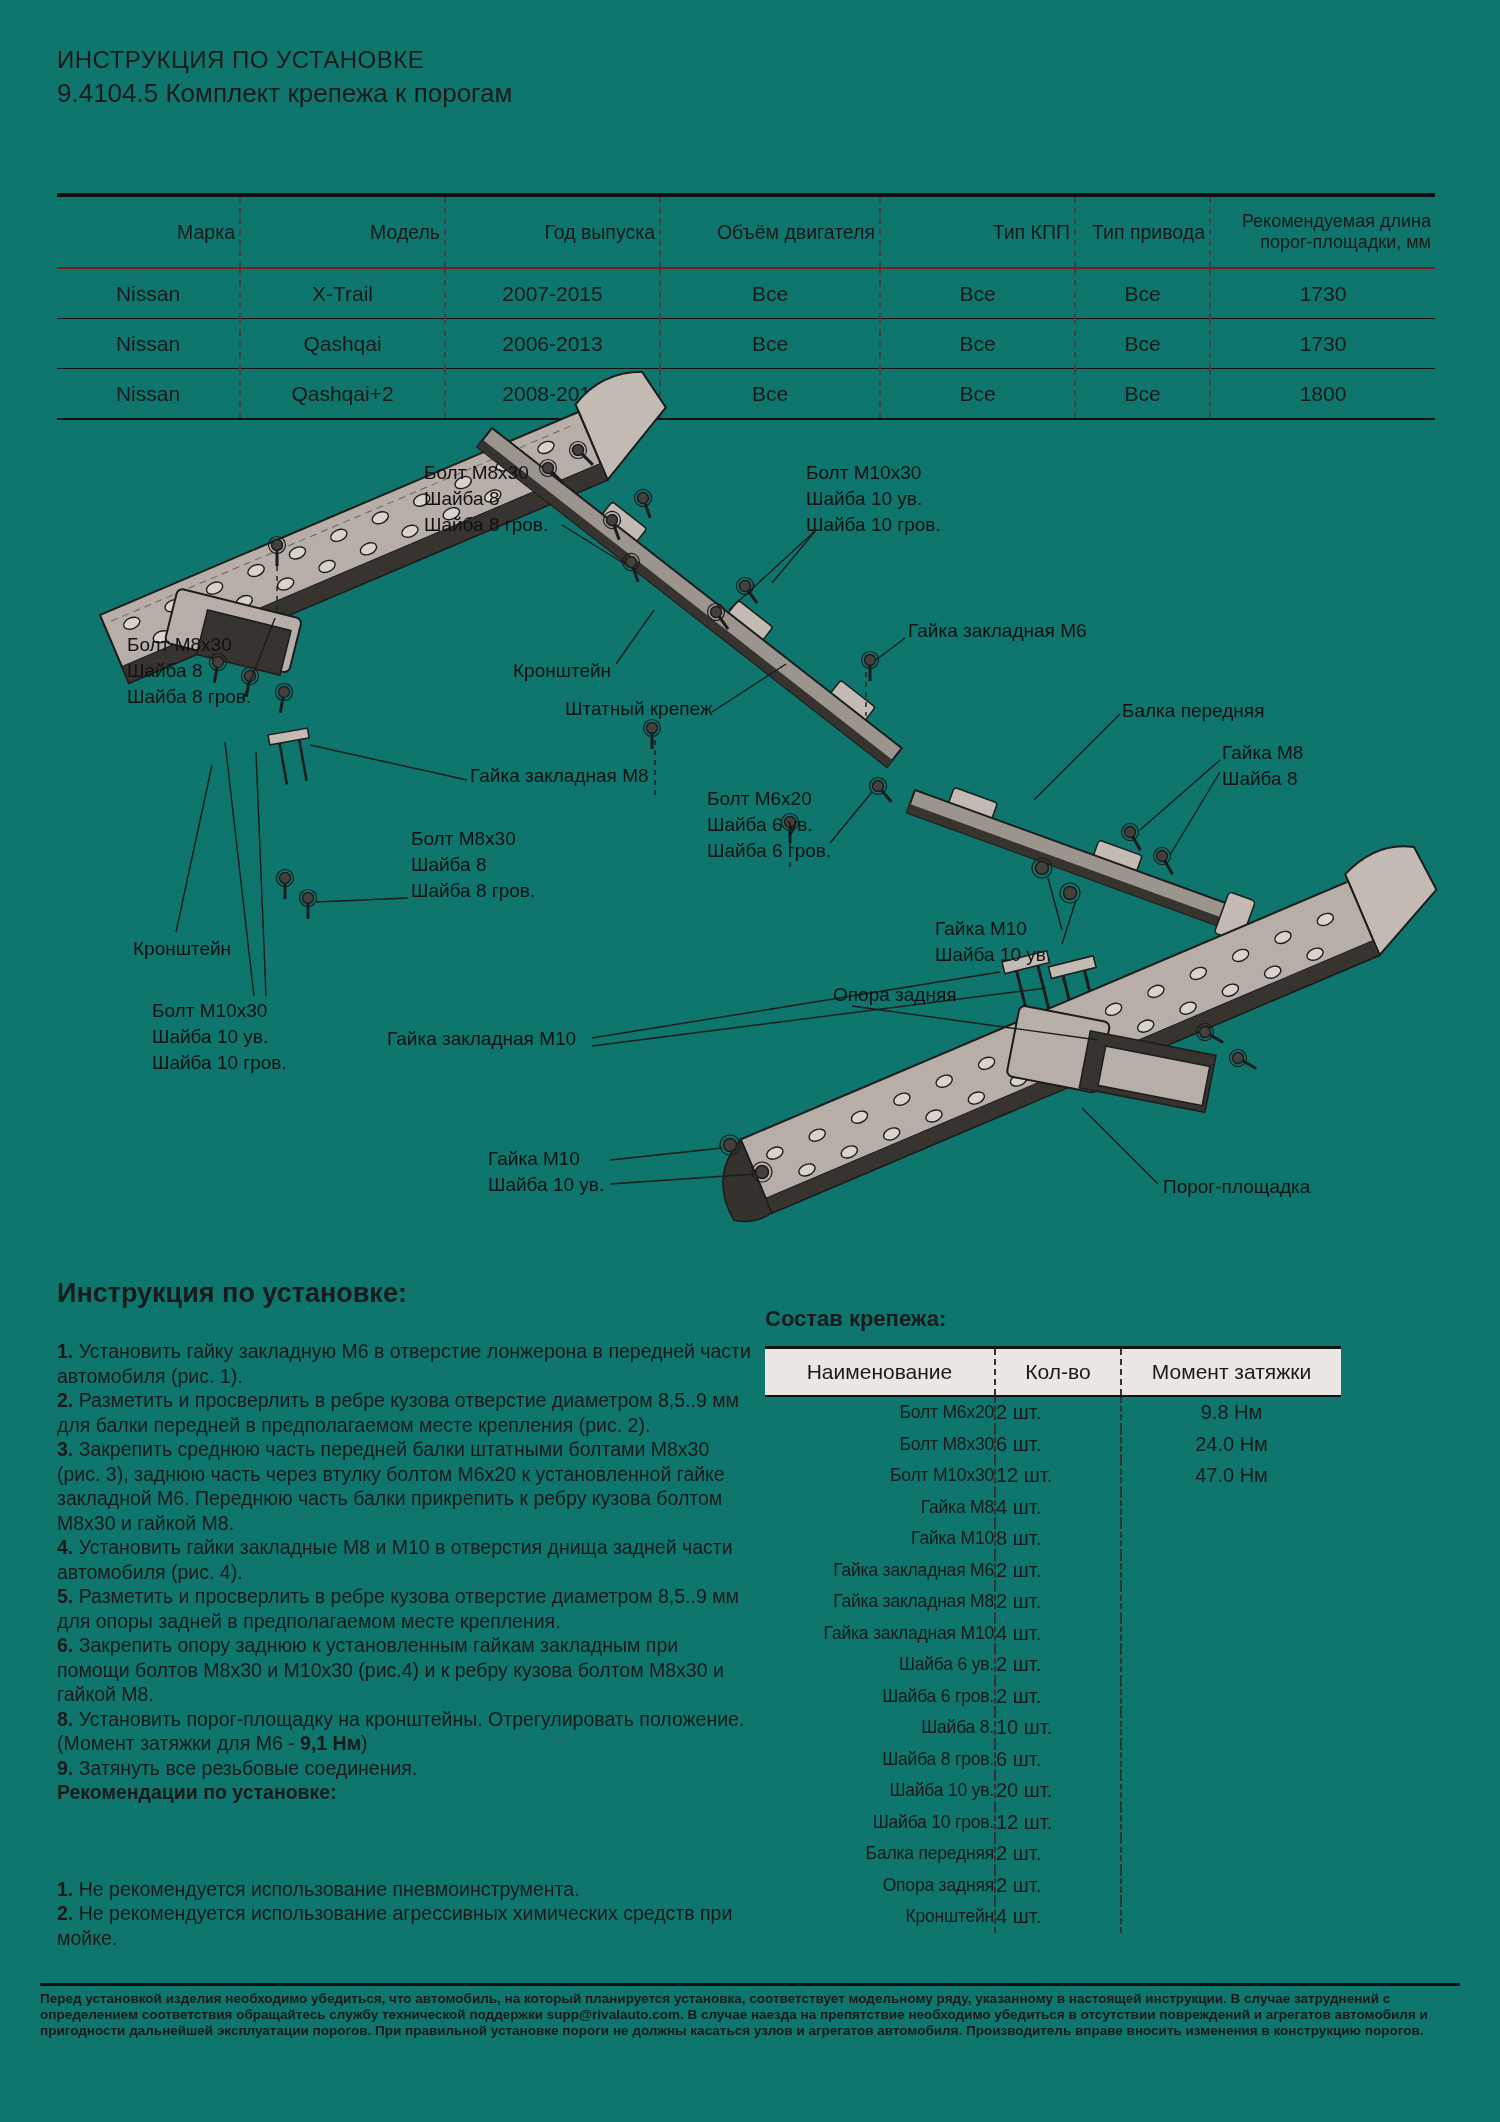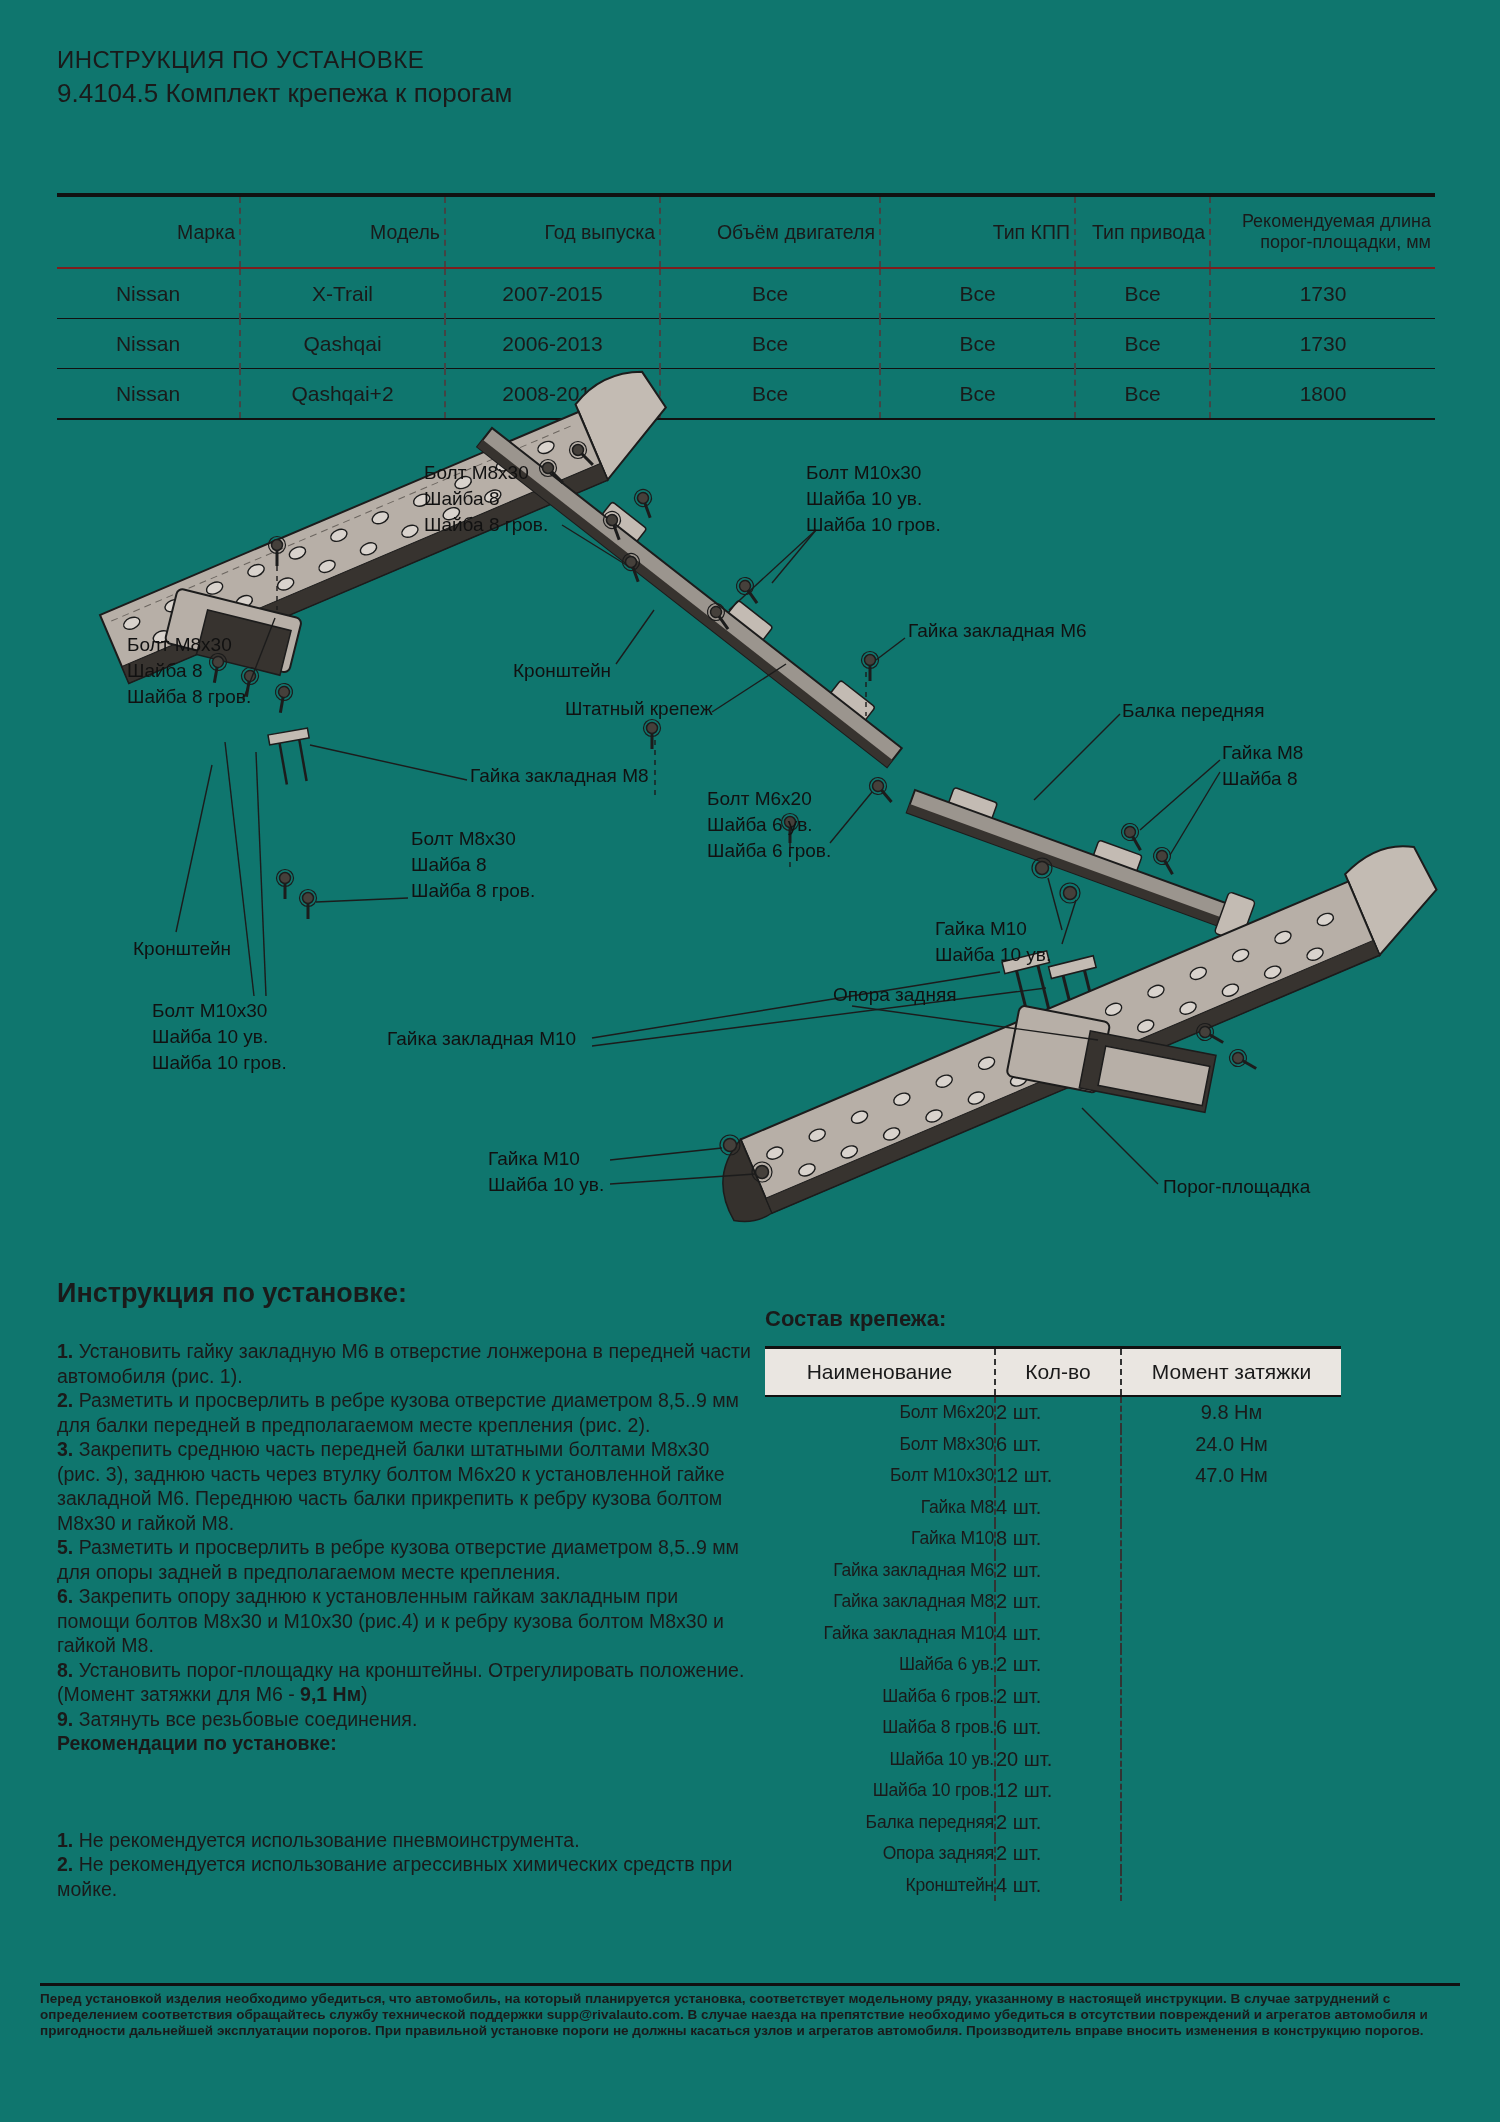--- a/index.html
+++ b/index.html
@@ -372,20 +372,21 @@
         </div>
       </div>
   </div>
 
   <section class="instructions">
     <h2>Инструкция по установке:</h2>
     <div id="steps">
         <p class="step"><b>1. </b>Установить гайку закладную М6 в отверстие лонжерона в передней части автомобиля (рис. 1).</p>
         <p class="step"><b>2. </b>Разметить и просверлить в ребре кузова отверстие диаметром 8,5..9 мм для балки передней в предполагаемом месте крепления (рис. 2).</p>
         <p class="step"><b>3. </b>Закрепить среднюю часть передней балки штатными болтами М8х30 (рис. 3), заднюю часть через втулку болтом М6х20 к установленной гайке закладной М6. Переднюю часть балки прикрепить к ребру кузова болтом М8х30 и гайкой М8.</p>
+        <p class="step"><b>4. </b>Установить гайки закладные М8 и М10 в отверстия днища задней части автомобиля (рис. 4).</p>
         <p class="step"><b>5. </b>Разметить и просверлить в ребре кузова отверстие диаметром 8,5..9 мм для опоры задней в предполагаемом месте крепления.</p>
         <p class="step"><b>6. </b>Закрепить опору заднюю к установленным гайкам закладным при помощи болтов М8х30 и М10х30 (рис.4) и к ребру кузова болтом М8х30 и гайкой М8.</p>
         <p class="step"><b>8. </b>Установить порог-площадку на кронштейны. Отрегулировать положение. (Момент затяжки для М6 - <b>9,1 Нм</b>)</p>
         <p class="step"><b>9. </b>Затянуть все резьбовые соединения.</p>
       </div>
     <h3>Рекомендации по установке:</h3>
     <div id="recs" class="recs">
         <p class="step"><b>1. </b>Не рекомендуется использование пневмоинструмента.</p>
         <p class="step"><b>2. </b>Не рекомендуется использование агрессивных химических средств при мойке.</p>
       </div>
@@ -451,20 +452,25 @@
             <td class="p-name">Шайба 6 ув.</td>
             <td class="p-qty">2 шт.</td>
             <td class="p-torque"></td>
           </tr>
           <tr>
             <td class="p-name">Шайба 6 гров.</td>
             <td class="p-qty">2 шт.</td>
             <td class="p-torque"></td>
           </tr>
           <tr>
+            <td class="p-name">Шайба 8.</td>
+            <td class="p-qty">10 шт.</td>
+            <td class="p-torque"></td>
+          </tr>
+          <tr>
             <td class="p-name">Шайба 8 гров.</td>
             <td class="p-qty">6 шт.</td>
             <td class="p-torque"></td>
           </tr>
           <tr>
             <td class="p-name">Шайба 10 ув.</td>
             <td class="p-qty">20 шт.</td>
             <td class="p-torque"></td>
           </tr>
           <tr>

